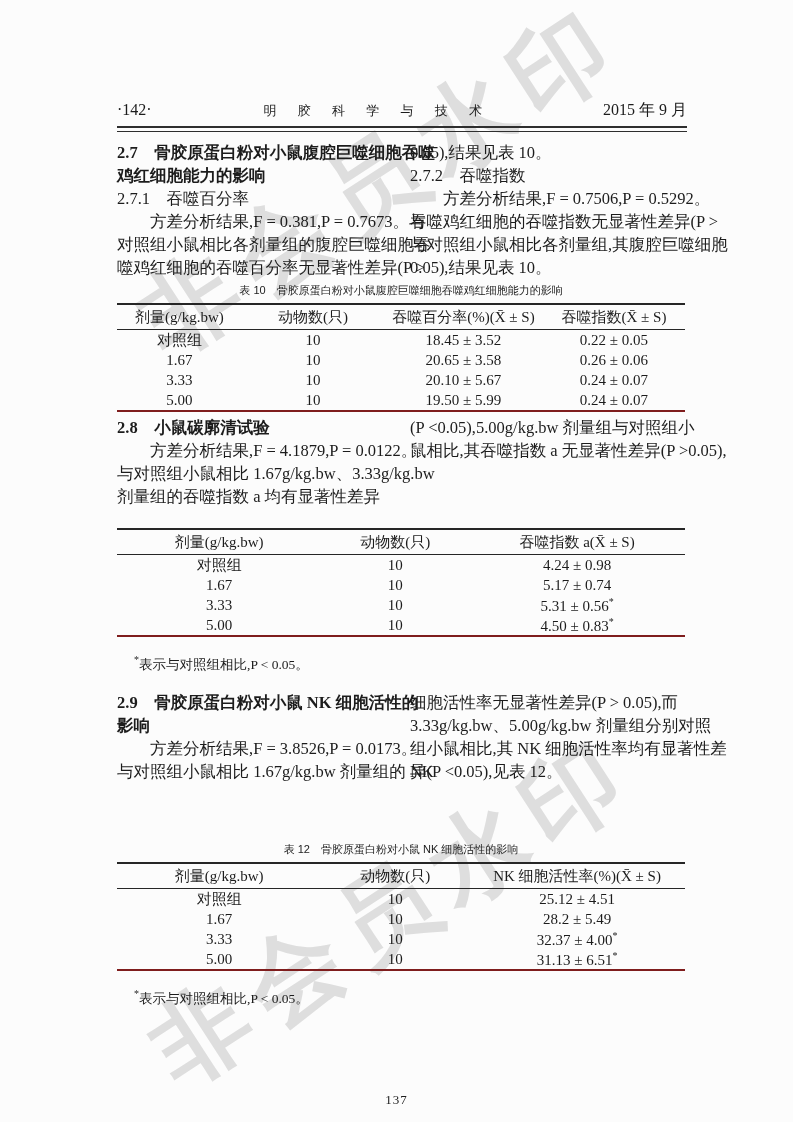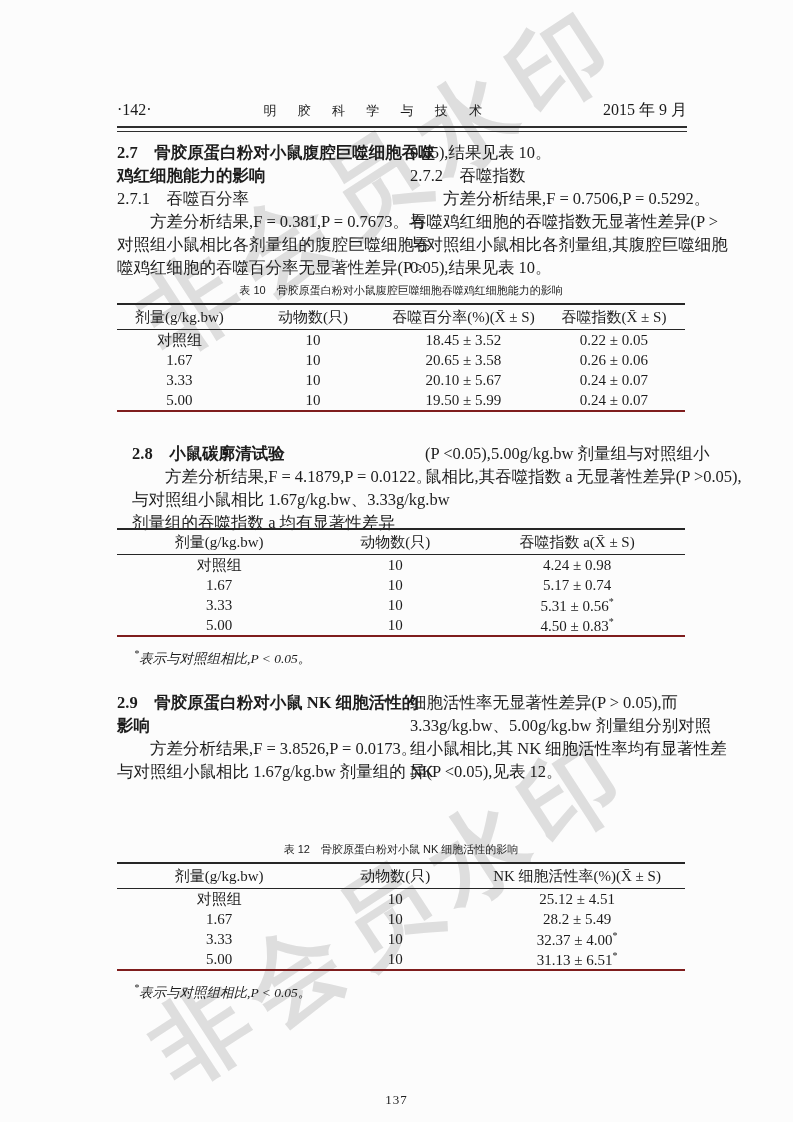--- a/index.html
+++ b/index.html
@@ -13,33 +13,33 @@
   .header{position:absolute;top:100px;left:117px;width:570px;
     display:flex;justify-content:space-between;align-items:baseline;font-size:16px;gap:46px;}
   .jtitle{letter-spacing:9px;font-size:13px;}
   .double-rule{position:absolute;top:126px;left:117px;width:570px;height:3px;
     border-top:2px solid #2e2e2e;border-bottom:1px solid #2e2e2e;}
   
   .section{position:absolute;left:117px;width:572px;display:flex;gap:14px;}
   .col{width:279px;flex:0 0 279px;}
   .line{font-size:16.5px;line-height:23px;white-space:nowrap;}
   .line.h2{font-weight:bold;}
-  #sec0{top:141px;} #sec1{top:442px;margin-left:15px;} #sec2{top:691px;}
+  #sec0{top:141px;} #sec1{top:416px;} #sec2{top:691px;}
   
   .table-block{position:absolute;left:117px;width:568px;}
   #tbl0{top:283px;} #tbl1{top:528px;} #tbl2{top:842px;}
   .tbl-title{text-align:center;font-family:"Liberation Sans","DejaVu Sans",sans-serif;
     font-weight:normal;font-size:11px;margin-bottom:5px;}
   .tbl{border-top:2px solid #262626;border-bottom:2px solid #7f1d1d;}
   .tr{display:grid;align-items:center;text-align:center;height:20px;font-size:15px;}
   .tr.head{height:24px;border-bottom:1px solid #262626;}
   .tbl.cols4 .tr{grid-template-columns:22% 25% 28% 25%;}
   .tbl.cols3 .tr{grid-template-columns:36% 26% 38%;}
   sup{font-size:10px;}
-  .footnote{margin-top:11px;padding-left:17px;font-size:13.5px;font-style:italic;}
+  .footnote{margin-top:17px;padding-left:17px;font-size:13.5px;}
   .footnote:empty{display:none;}
   .pagenum{position:absolute;top:1092px;left:0;width:793px;text-align:center;
     font-size:13px;z-index:1;letter-spacing:1px;}
   
   .watermark{position:absolute;z-index:0;font-size:96px;line-height:112px;font-weight:bold;
     letter-spacing:14px;white-space:nowrap;transform:rotate(-33deg);transform-origin:0 50%;
     opacity:.55;font-family:"Liberation Sans","DejaVu Sans",sans-serif;}
   .wm-top{left:149px;top:274px;}
   .wm-bottom{left:161px;top:1004px;}
 </style>

